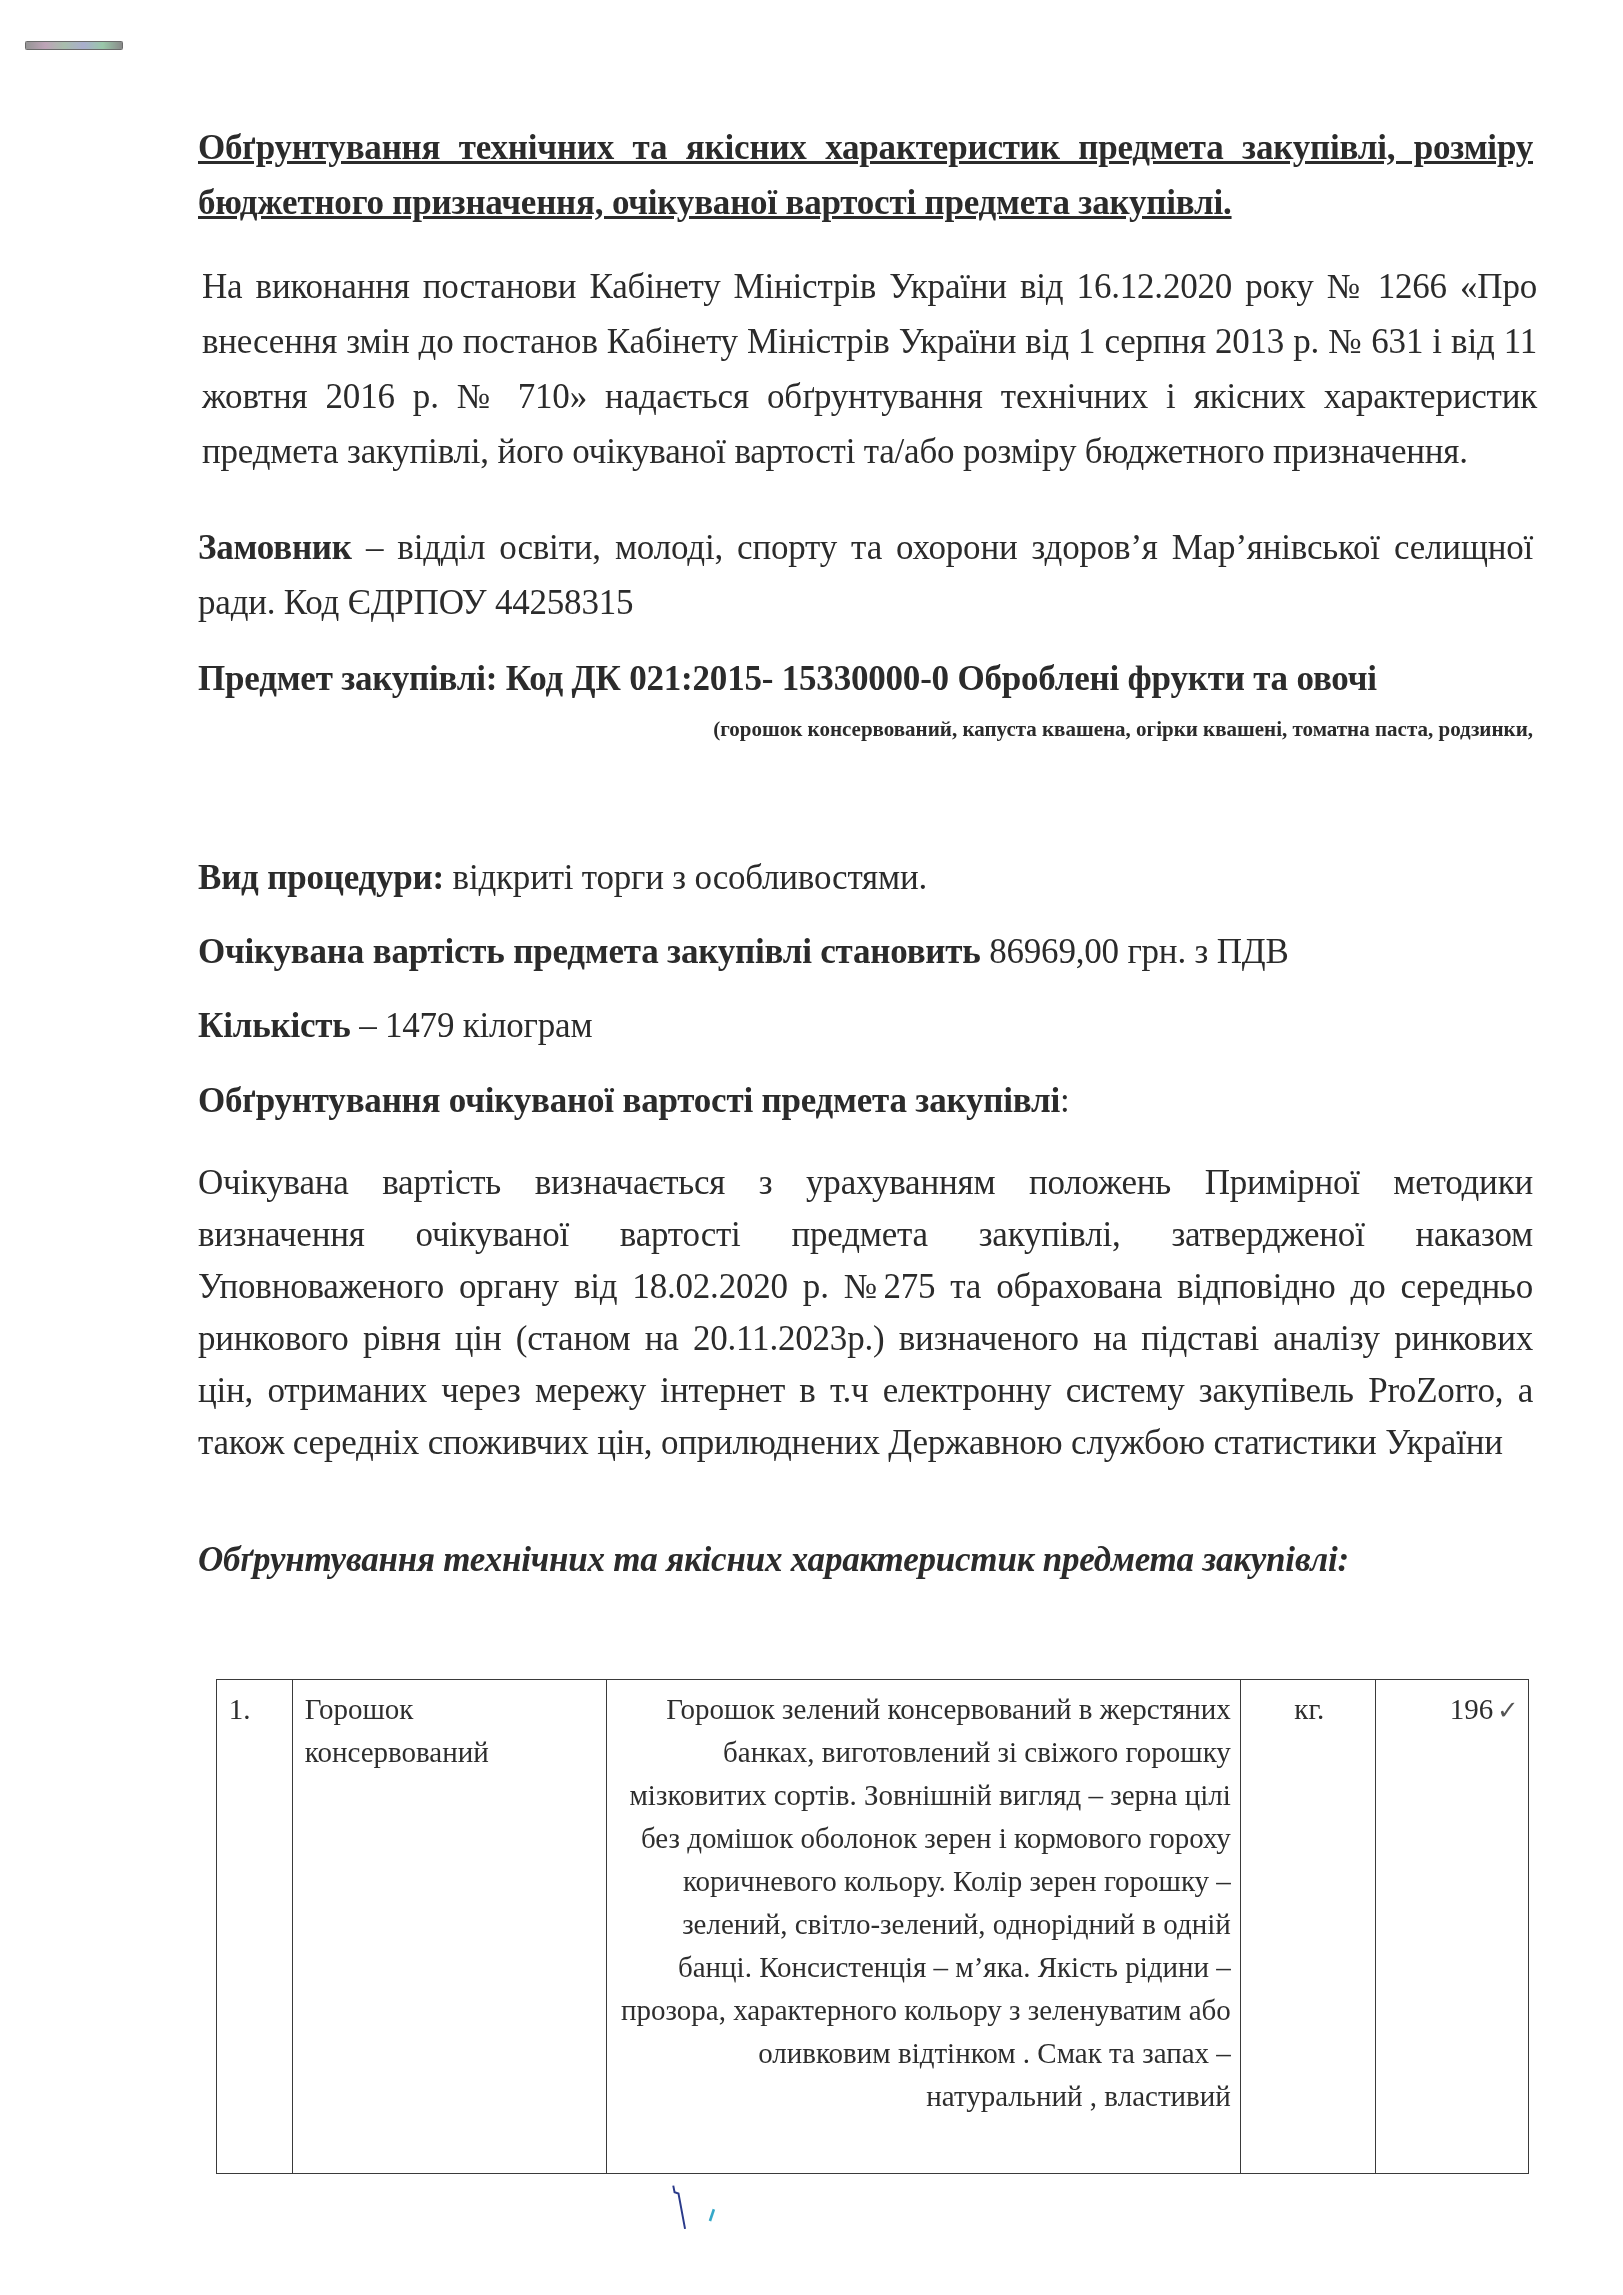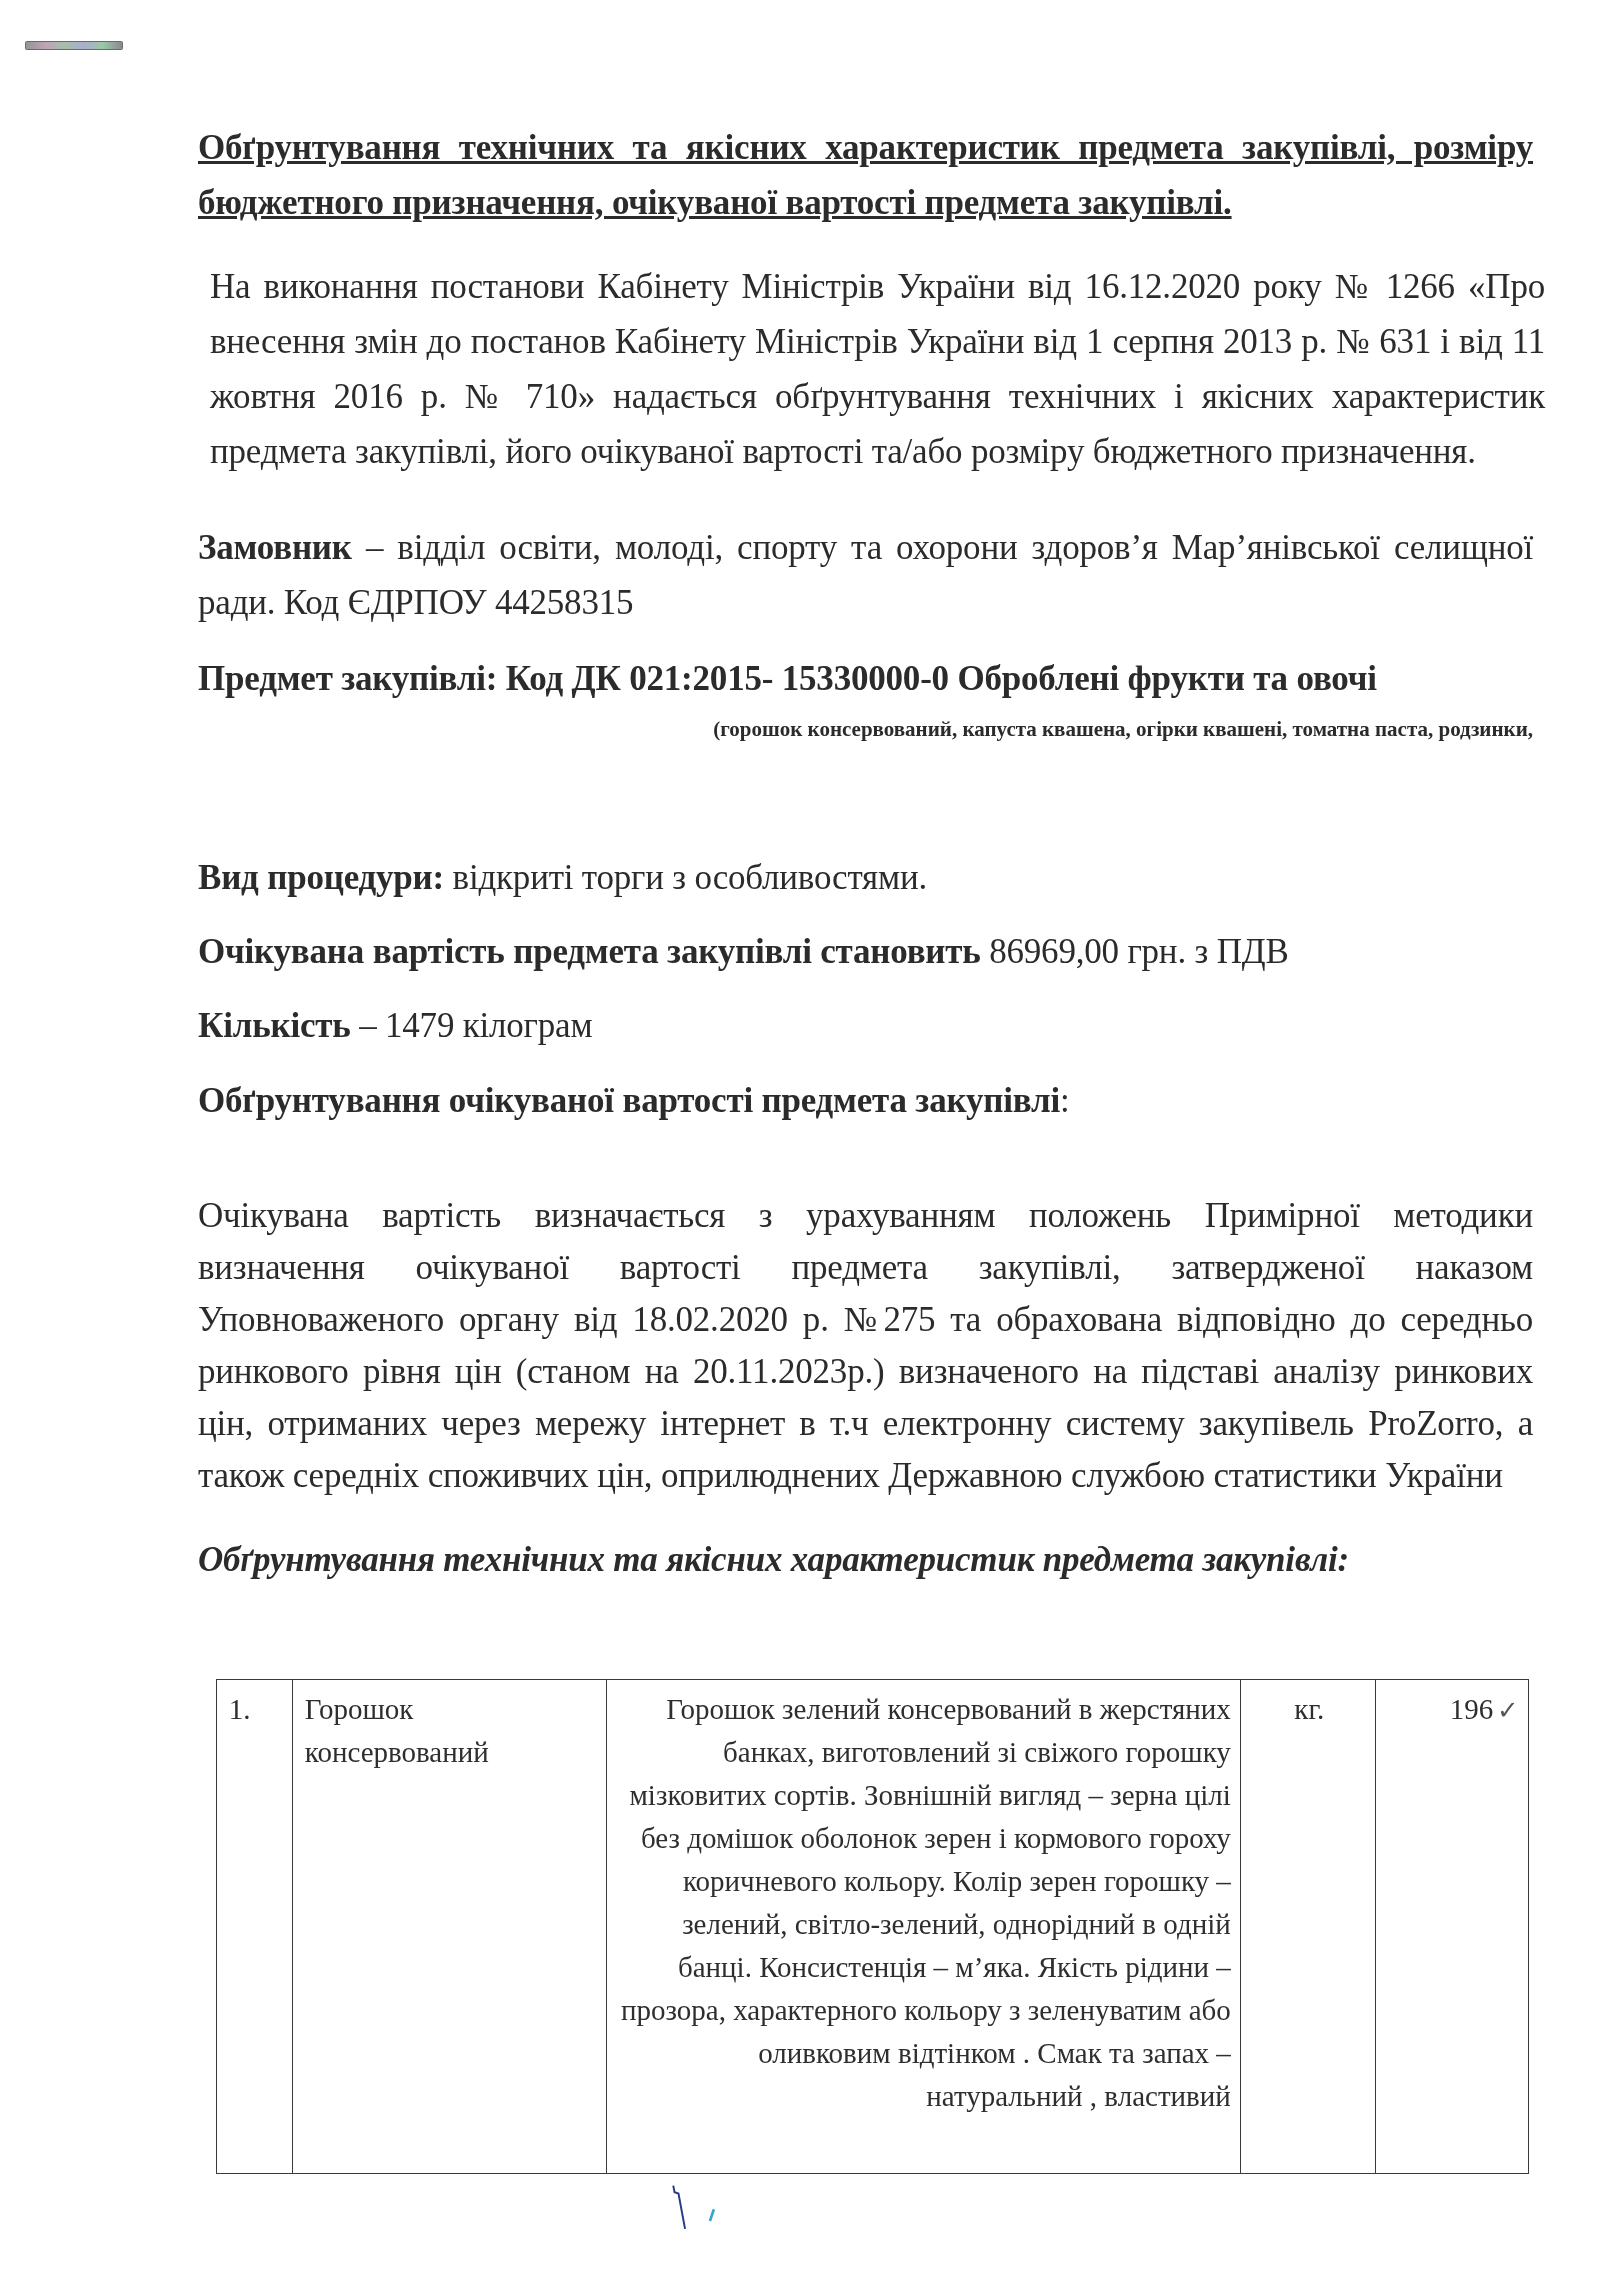--- a/index.html
+++ b/index.html
@@ -35,36 +35,36 @@
     p {
       margin: 0;
       font-size: 35px;
       line-height: 55px;
       text-align: justify;
       text-align-last: left;
       letter-spacing: -0.2px;
     }
     .b { font-weight: bold; }
     #title { position: absolute; top: 120px; left: 0; width: 1335px; text-decoration: underline; }
-    #decree { position: absolute; top: 259px; left: 12px; width: 1335px; }
+    #decree { position: absolute; top: 259px; left: 4px; width: 1335px; }
     #customer { position: absolute; top: 520px; left: 0; width: 1335px; }
     #subject { position: absolute; top: 651px; left: 0; width: 1335px; }
     #subject .items {
       display: block;
       font-size: 21px;
       line-height: 46px;
       font-weight: bold;
       white-space: nowrap;
       text-align: right;
     }
     #procedure { position: absolute; top: 850px; left: 0; width: 1335px; }
     #expected { position: absolute; top: 924px; left: 0; width: 1335px; }
     #quantity { position: absolute; top: 998px; left: 0; width: 1335px; }
     #justif-cost-head { position: absolute; top: 1073px; left: 0; width: 1335px; }
-    #justif-cost-body { position: absolute; top: 1157px; left: 0; width: 1335px; line-height: 52px; margin-top: 33px; }
+    #justif-cost-body { position: absolute; top: 1157px; left: 0; width: 1335px; line-height: 52px; }
     #justif-tech-head { position: absolute; top: 1532px; left: 0; width: 1335px; font-style: italic; }
 
     table.spec {
       position: absolute;
       left: 216px;
       top: 1679px;
       width: 1313px;
       border-collapse: collapse;
       font-family: "Liberation Serif", "DejaVu Serif", serif;
       font-size: 29px;

